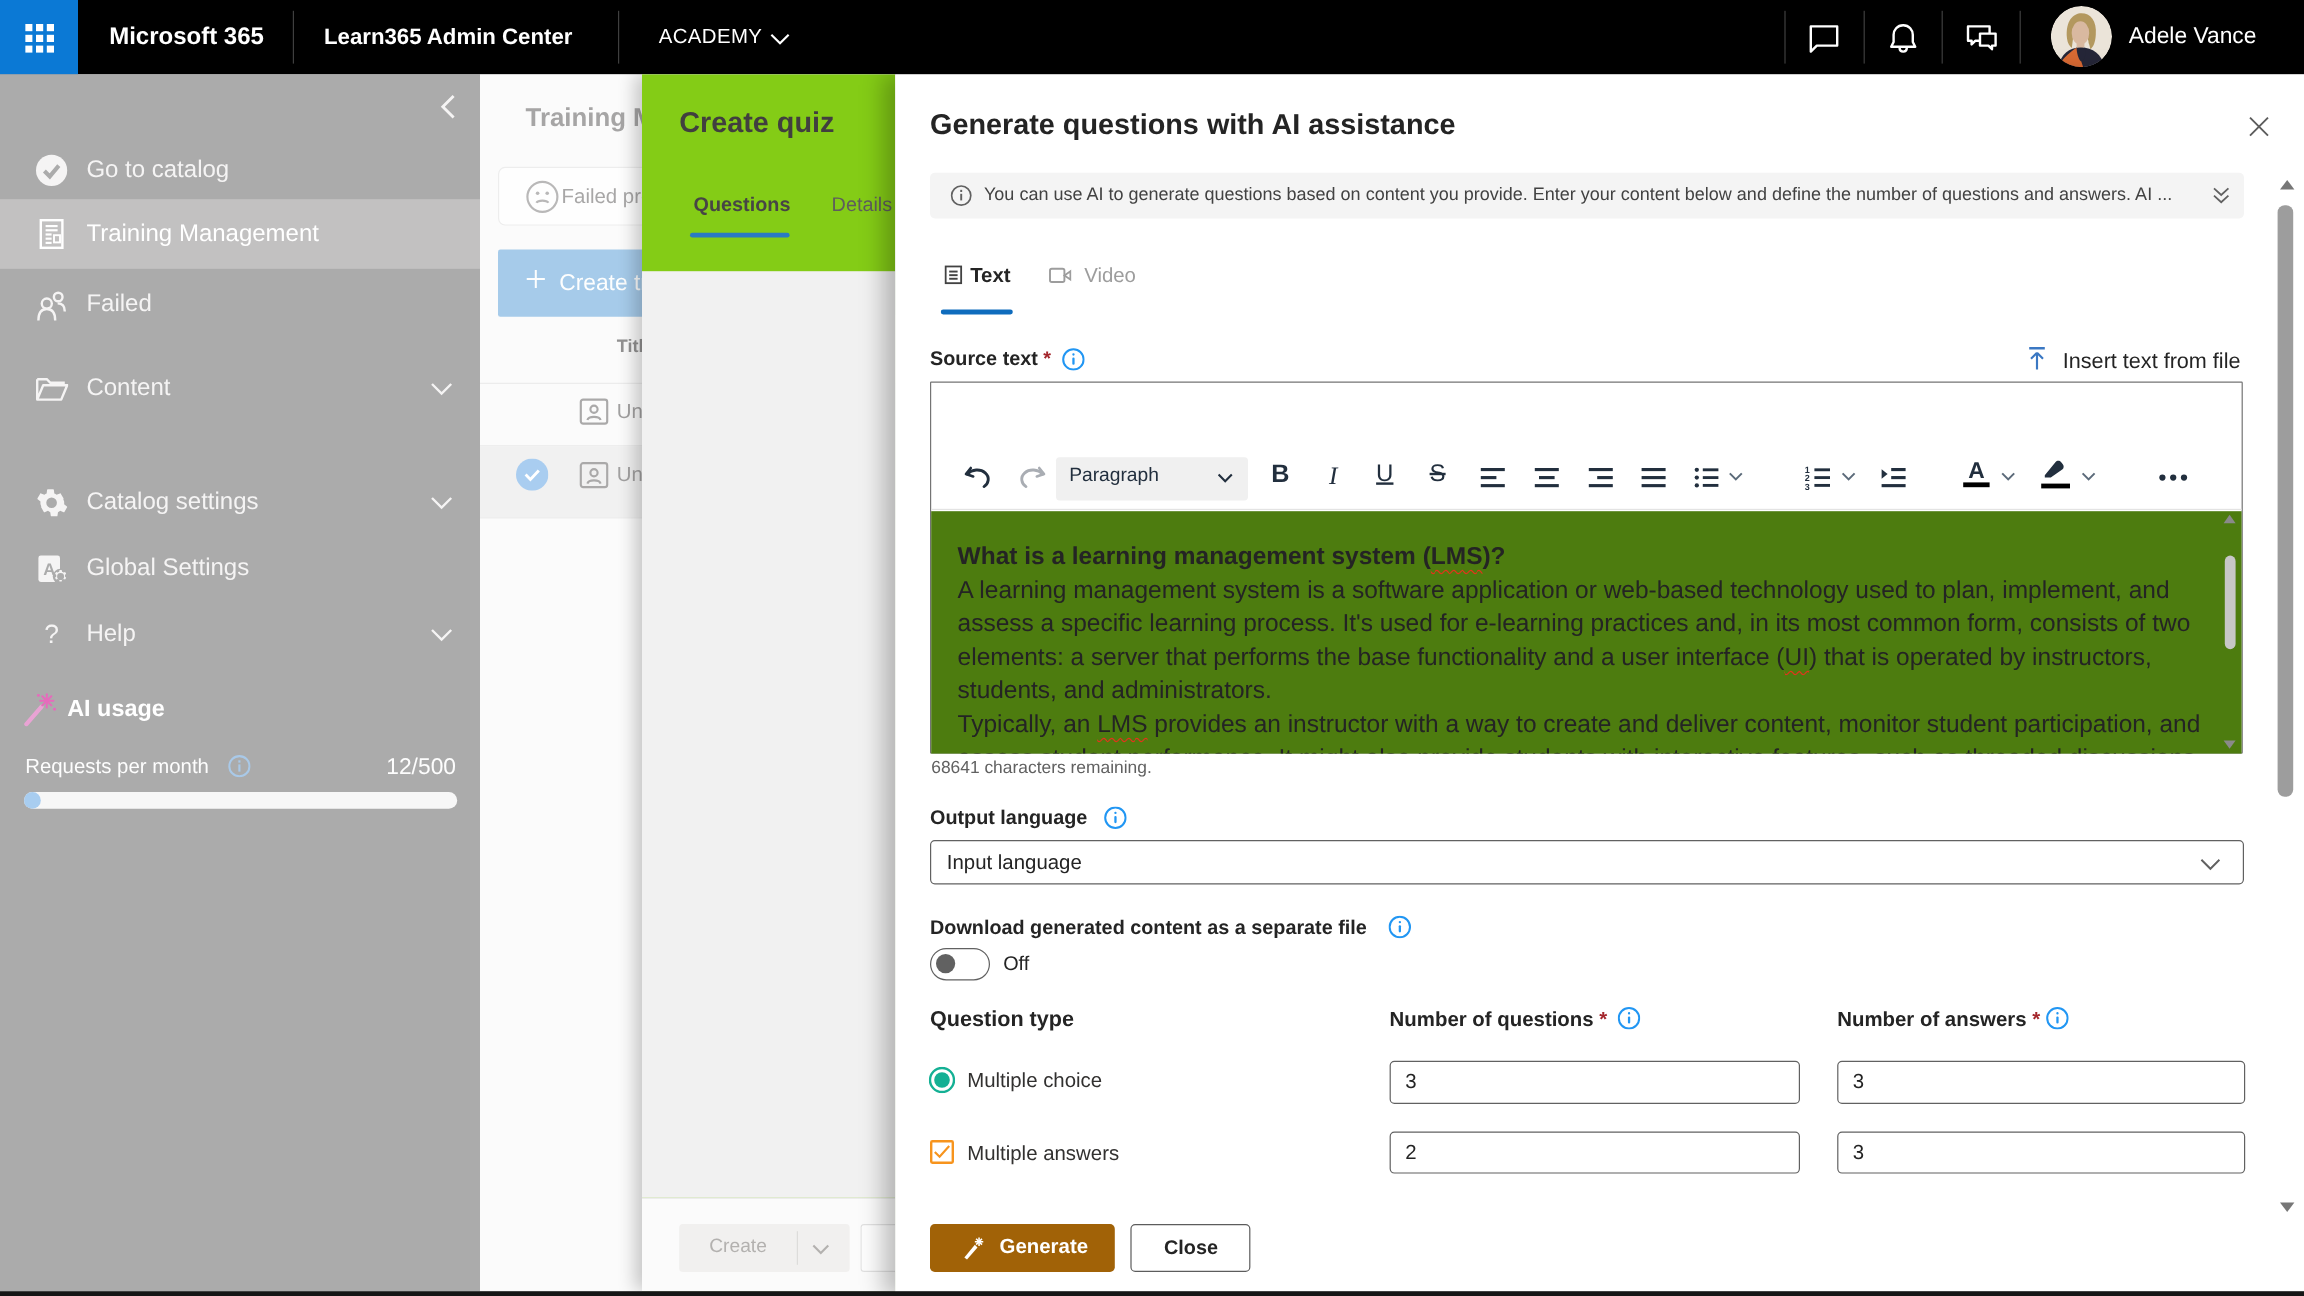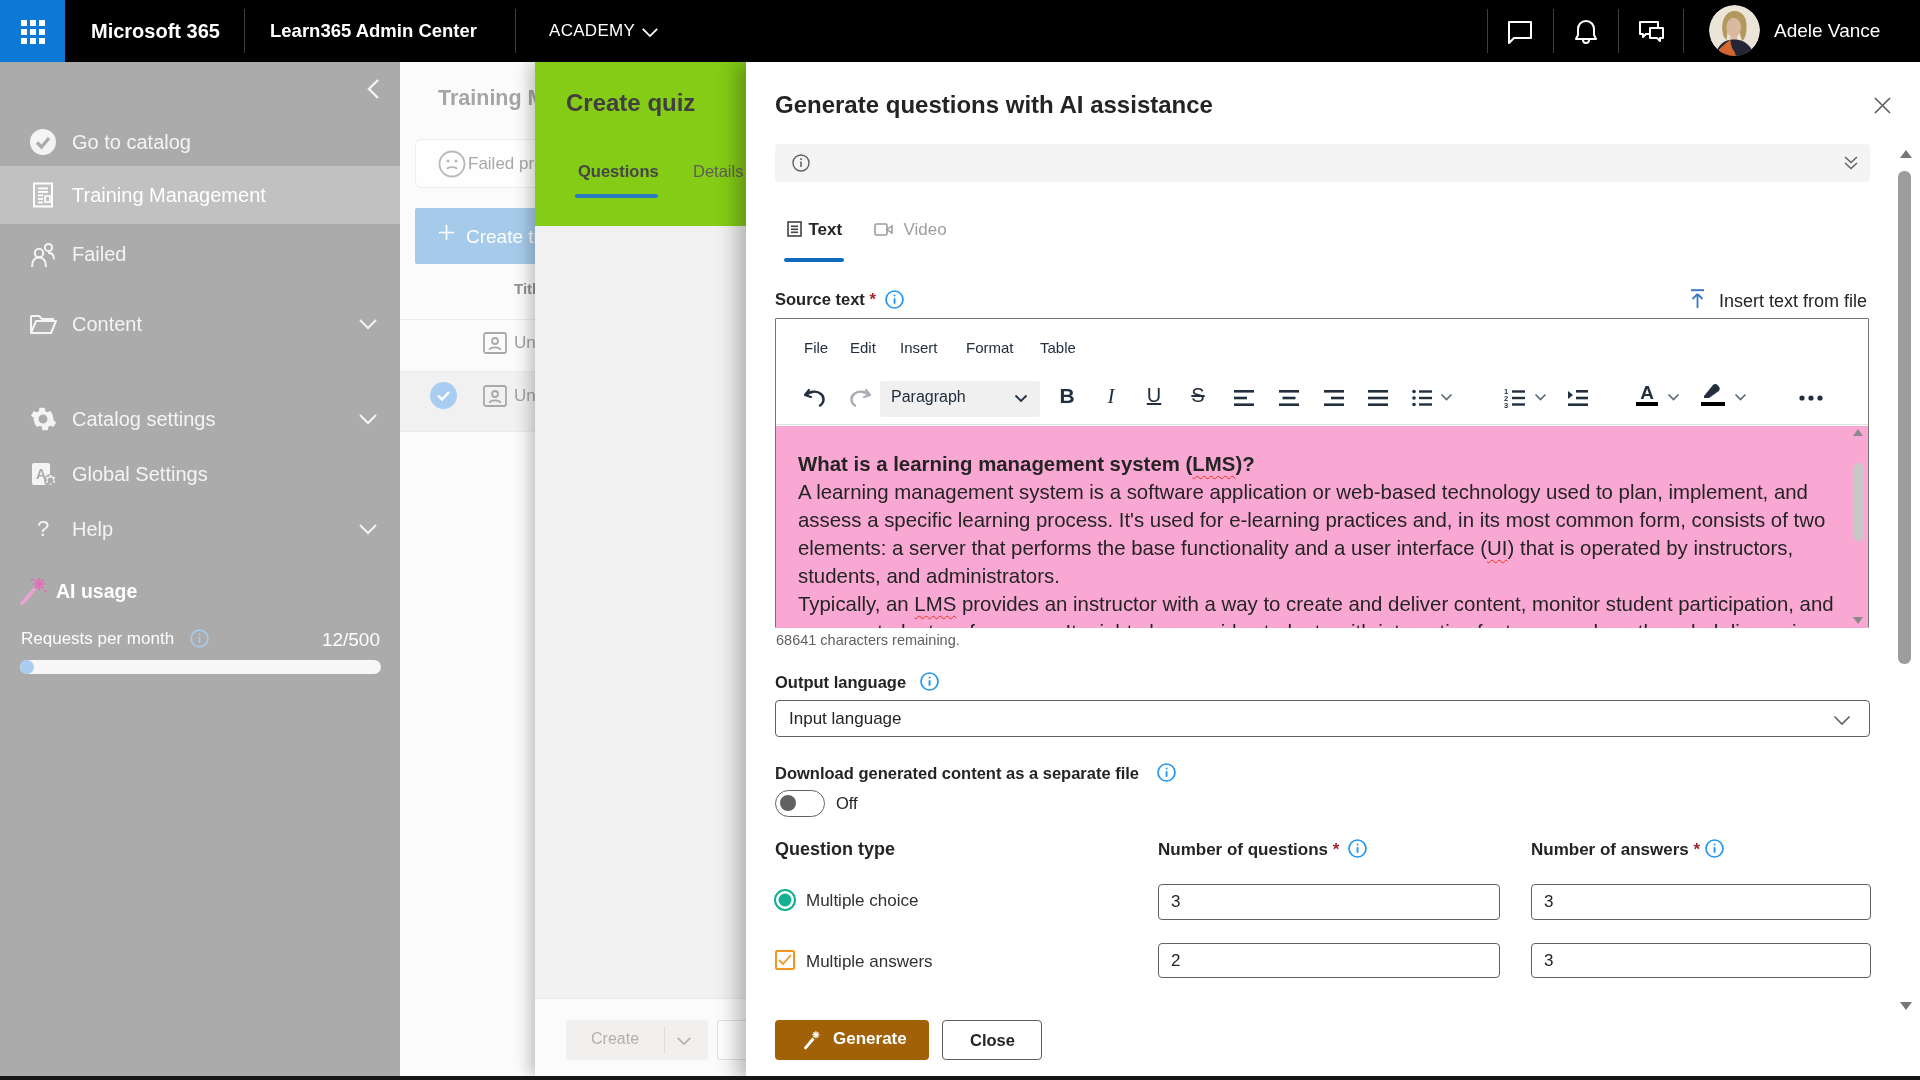--- a/index.html
+++ b/index.html
@@ -262,20 +262,21 @@
     <svg class="abs" style="left:1128px; top:35px;" width="17" height="17" viewBox="0 0 17 17">
         <path d="M1 1 L16 16 M16 1 L1 16" stroke="#5c5c5c" stroke-width="1.6"></path>
       </svg>
 
     <div class="abs" style="left:29px; top:82px; width:1095px; height:38px; background:#f4f4f4; border-radius:4px;">
       <svg class="abs" style="left:17px; top:10px;" width="18" height="18" viewBox="0 0 18 18">
           <circle cx="9" cy="9" r="8" fill="none" stroke="#616161" stroke-width="1.4"></circle>
           <rect x="8.2" y="7.5" width="1.6" height="5.5" fill="#616161"></rect>
           <rect x="8.2" y="4.2" width="1.6" height="1.8" fill="#616161"></rect>
         </svg>
+      <span class="abs" style="left:45px; top:10px; font-size:15px; color:#424242; white-space:nowrap;">You can use AI to generate questions based on content you provide. Enter your content below and define the number of questions and answers. AI ...</span>
       <svg class="abs" style="left:1068px; top:11px;" width="16" height="16" viewBox="0 0 16 16">
           <path d="M2 2 L8 7.5 L14 2" fill="none" stroke="#616161" stroke-width="1.5"></path>
           <path d="M2 8 L8 13.5 L14 8" fill="none" stroke="#616161" stroke-width="1.5"></path>
         </svg>
     </div>
 
     <div class="abs" style="left:41px; top:158px;">
       <svg style="vertical-align:-2px;" width="15" height="16" viewBox="0 0 15 16">
           <rect x="1" y="1" width="13" height="14" fill="none" stroke="#424242" stroke-width="1.6"></rect>
           <rect x="4" y="4.5" width="7" height="1.6" fill="#424242"></rect>
@@ -299,27 +300,20 @@
         <rect x="8.6" y="8" width="1.9" height="6" rx="0.9" fill="#2196f3"></rect>
         <rect x="8.6" y="4.4" width="1.9" height="2" rx="0.9" fill="#2196f3"></rect>
       </svg>
     <svg class="abs" style="left:944px; top:227px;" width="15" height="20" viewBox="0 0 15 20">
         <path d="M1 1.2 H14" stroke="#3b78c3" stroke-width="2"></path>
         <path d="M7.5 19 V5 M7.5 5 L2.5 10 M7.5 5 L12.5 10" fill="none" stroke="#3b78c3" stroke-width="1.8"></path>
       </svg>
     <div class="abs" style="left:973px; top:229px; font-size:18px; color:#242424;">Insert text from file</div>
 
     <div class="abs" style="left:29px; top:256px; width:1094px; height:310px; border:1px solid #747474; border-radius:1px; background:#fff;">
-      <div class="abs" style="left:0; top:0; width:100%; height:53px; font-size:15px; color:#222f3e;">
-        <span class="abs" style="left:28px; top:20px;">File</span>
-        <span class="abs" style="left:74px; top:20px;">Edit</span>
-        <span class="abs" style="left:124px; top:20px;">Insert</span>
-        <span class="abs" style="left:190px; top:20px;">Format</span>
-        <span class="abs" style="left:264px; top:20px;">Table</span>
-      </div>
 
       <div class="abs" id="tbar" style="left:0; top:53px; width:100%; height:53px; border-bottom:1px solid #e3e3e3;">
 
         <svg class="ti" style="left:27px;" width="24" height="24" viewBox="0 0 24 24">
             <path d="M6 4 L2 9 L8 11" fill="none" stroke="#222f3e" stroke-width="2.2" stroke-linecap="round" stroke-linejoin="round"></path>
             <path d="M3 9 C7 5 14 4.5 18 8 C22 11.5 21 17 17 19.5" fill="none" stroke="#222f3e" stroke-width="2.4" stroke-linecap="round"></path>
           </svg>
 
         <svg class="ti" style="left:72px;" width="24" height="24" viewBox="0 0 24 24">
             <g transform="scale(-1,1) translate(-24,0)">
@@ -419,21 +413,21 @@
 
         <svg class="ti" style="left:1022px; top:22px;" width="26" height="8" viewBox="0 0 26 8">
             <g fill="#222f3e">
               <circle cx="4" cy="4" r="2.6"></circle>
               <circle cx="13" cy="4" r="2.6"></circle>
               <circle cx="22" cy="4" r="2.6"></circle>
             </g>
           </svg>
       </div>
 
-      <div class="abs" style="left:0; top:107px; width:1092px; height:202px; overflow:hidden; background:#f9a8d4;">
+      <div class="abs" style="left:0; top:107px; width:1092px; height:202px; overflow:hidden; background:#4d7c0f;">
         <div style="padding:24px 0 0 22px; font-size:20.4px; line-height:28px; color:#242424; white-space:nowrap;">
           <b>What is a learning management system (<span class="sq">LMS</span>)?</b><br>
           A learning management system is a software application or web-based technology used to plan, implement, and<br>
           assess a specific learning process. It's used for e-learning practices and, in its most common form, consists of two<br>
           elements: a server that performs the base functionality and a user interface (<span class="sq">UI</span>) that is operated by instructors,<br>
           students, and administrators.<br>
           Typically, an <span class="sq">LMS</span> provides an instructor with a way to create and deliver content, monitor student participation, and<br>
           assess student performance. It might also provide students with interactive features, such as threaded discussions
         </div>
       </div>

